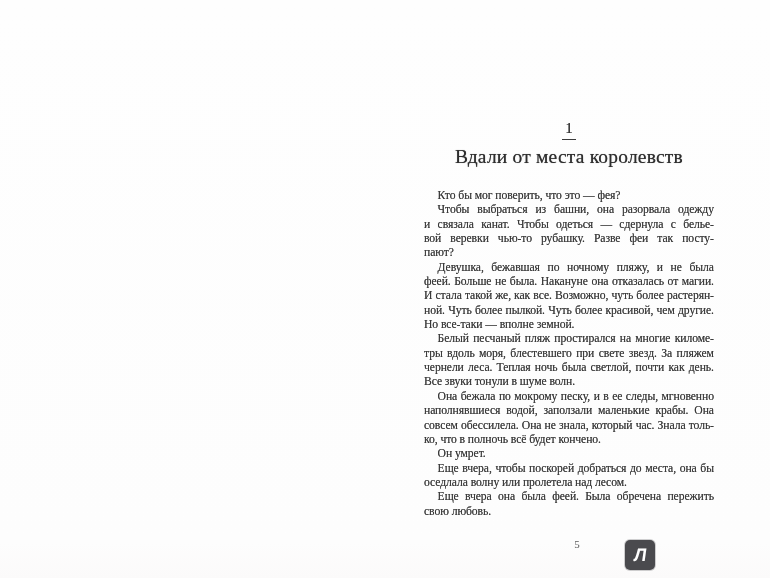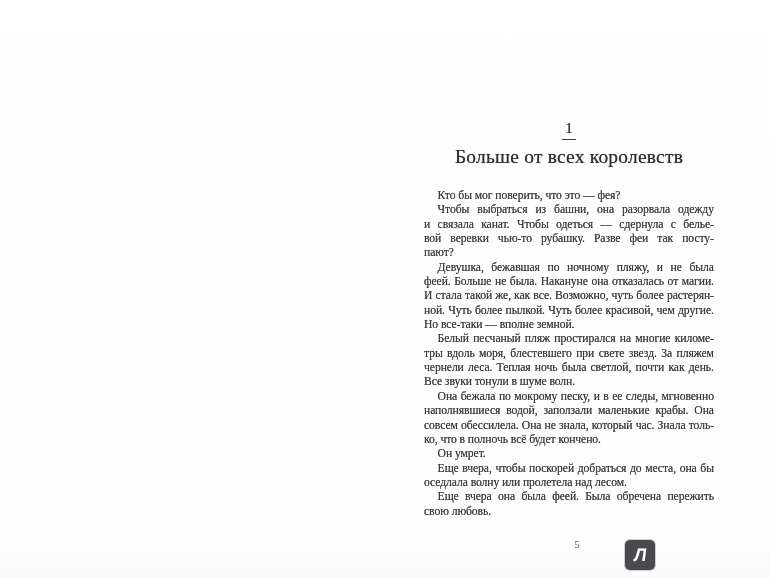--- a/index.html
+++ b/index.html
@@ -105,21 +105,21 @@
 </style>
 </head>
 <body>
 
 <div class="page">
 
   <div class="chapter-head">
     <span class="chapter-num">1</span>
   </div>
 
-  <h1 class="chapter-title">Больше от всех королевств</h1>
+  <h1 class="chapter-title">Вдали от места королевств</h1>
 
   <div class="text-block" id="text-block">
       <div class="para">
         <div class="line first last">Кто бы мог поверить, что это — фея?</div>
       </div>
       <div class="para">
         <div class="line first">Чтобы выбраться из башни, она разорвала одежду</div>
         <div class="line">и связала канат. Чтобы одеться — сдернула с белье-</div>
         <div class="line">вой веревки чью-то рубашку. Разве феи так посту-</div>
         <div class="line last">пают?</div>

